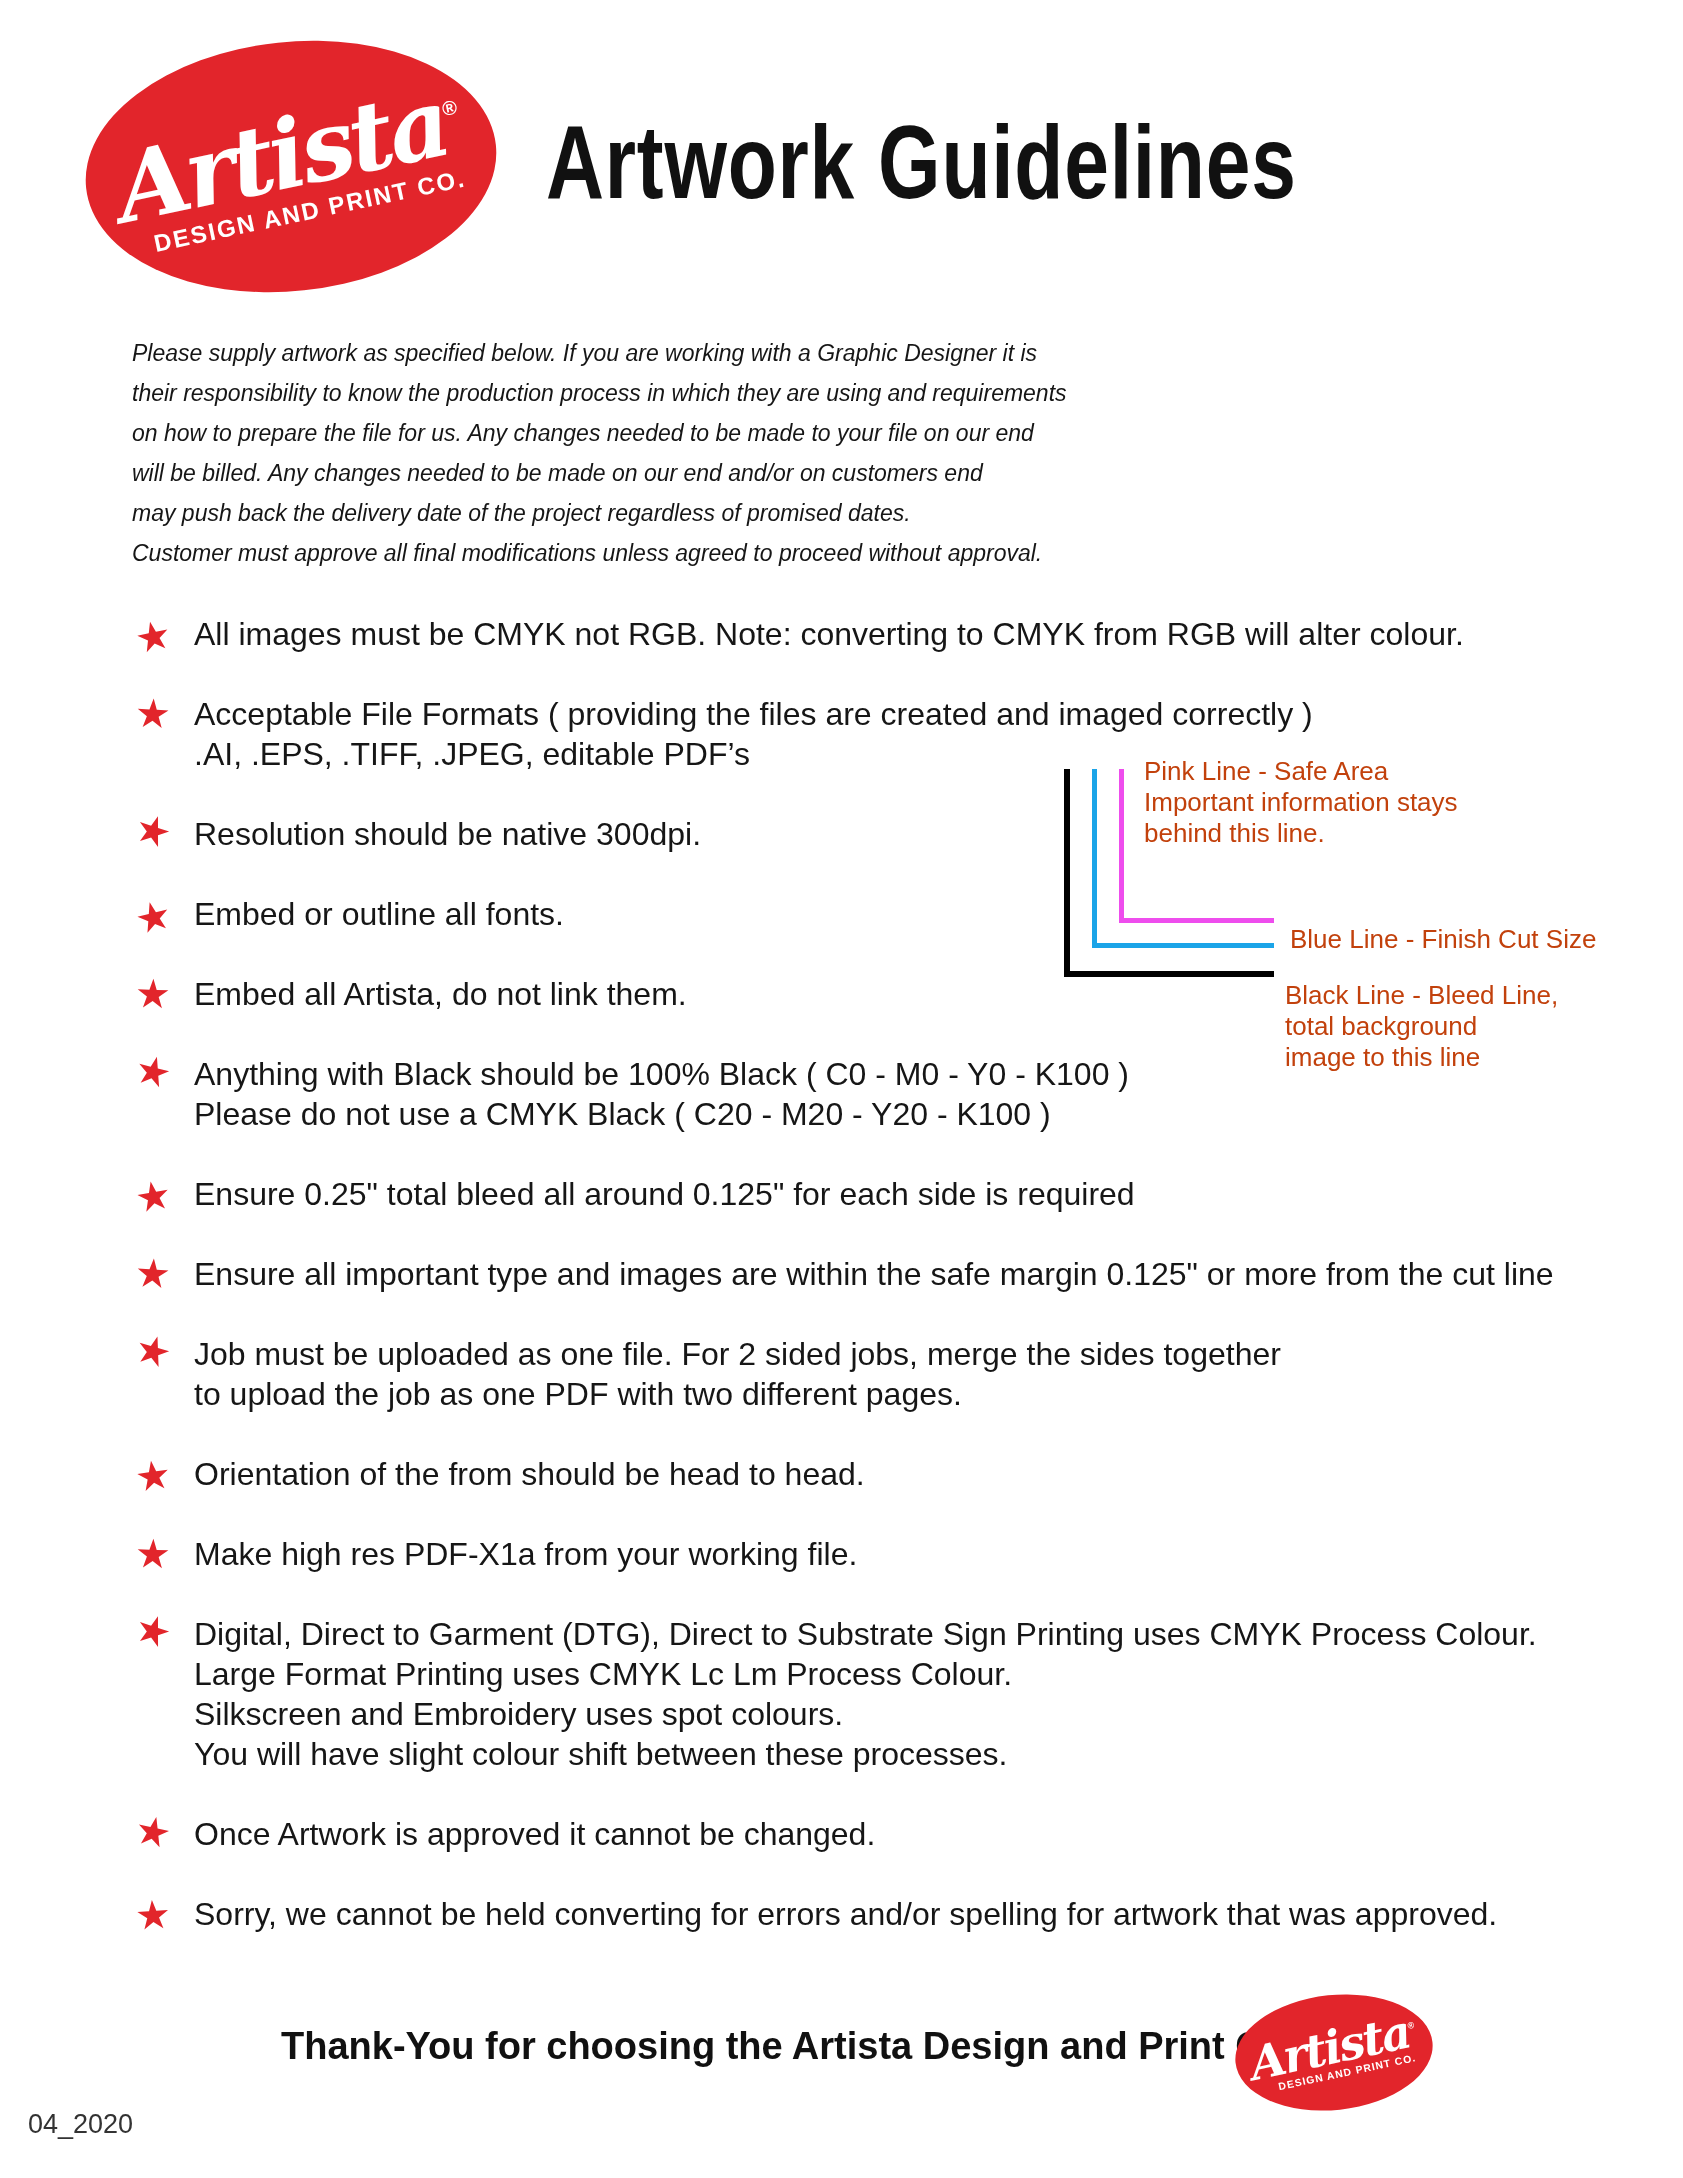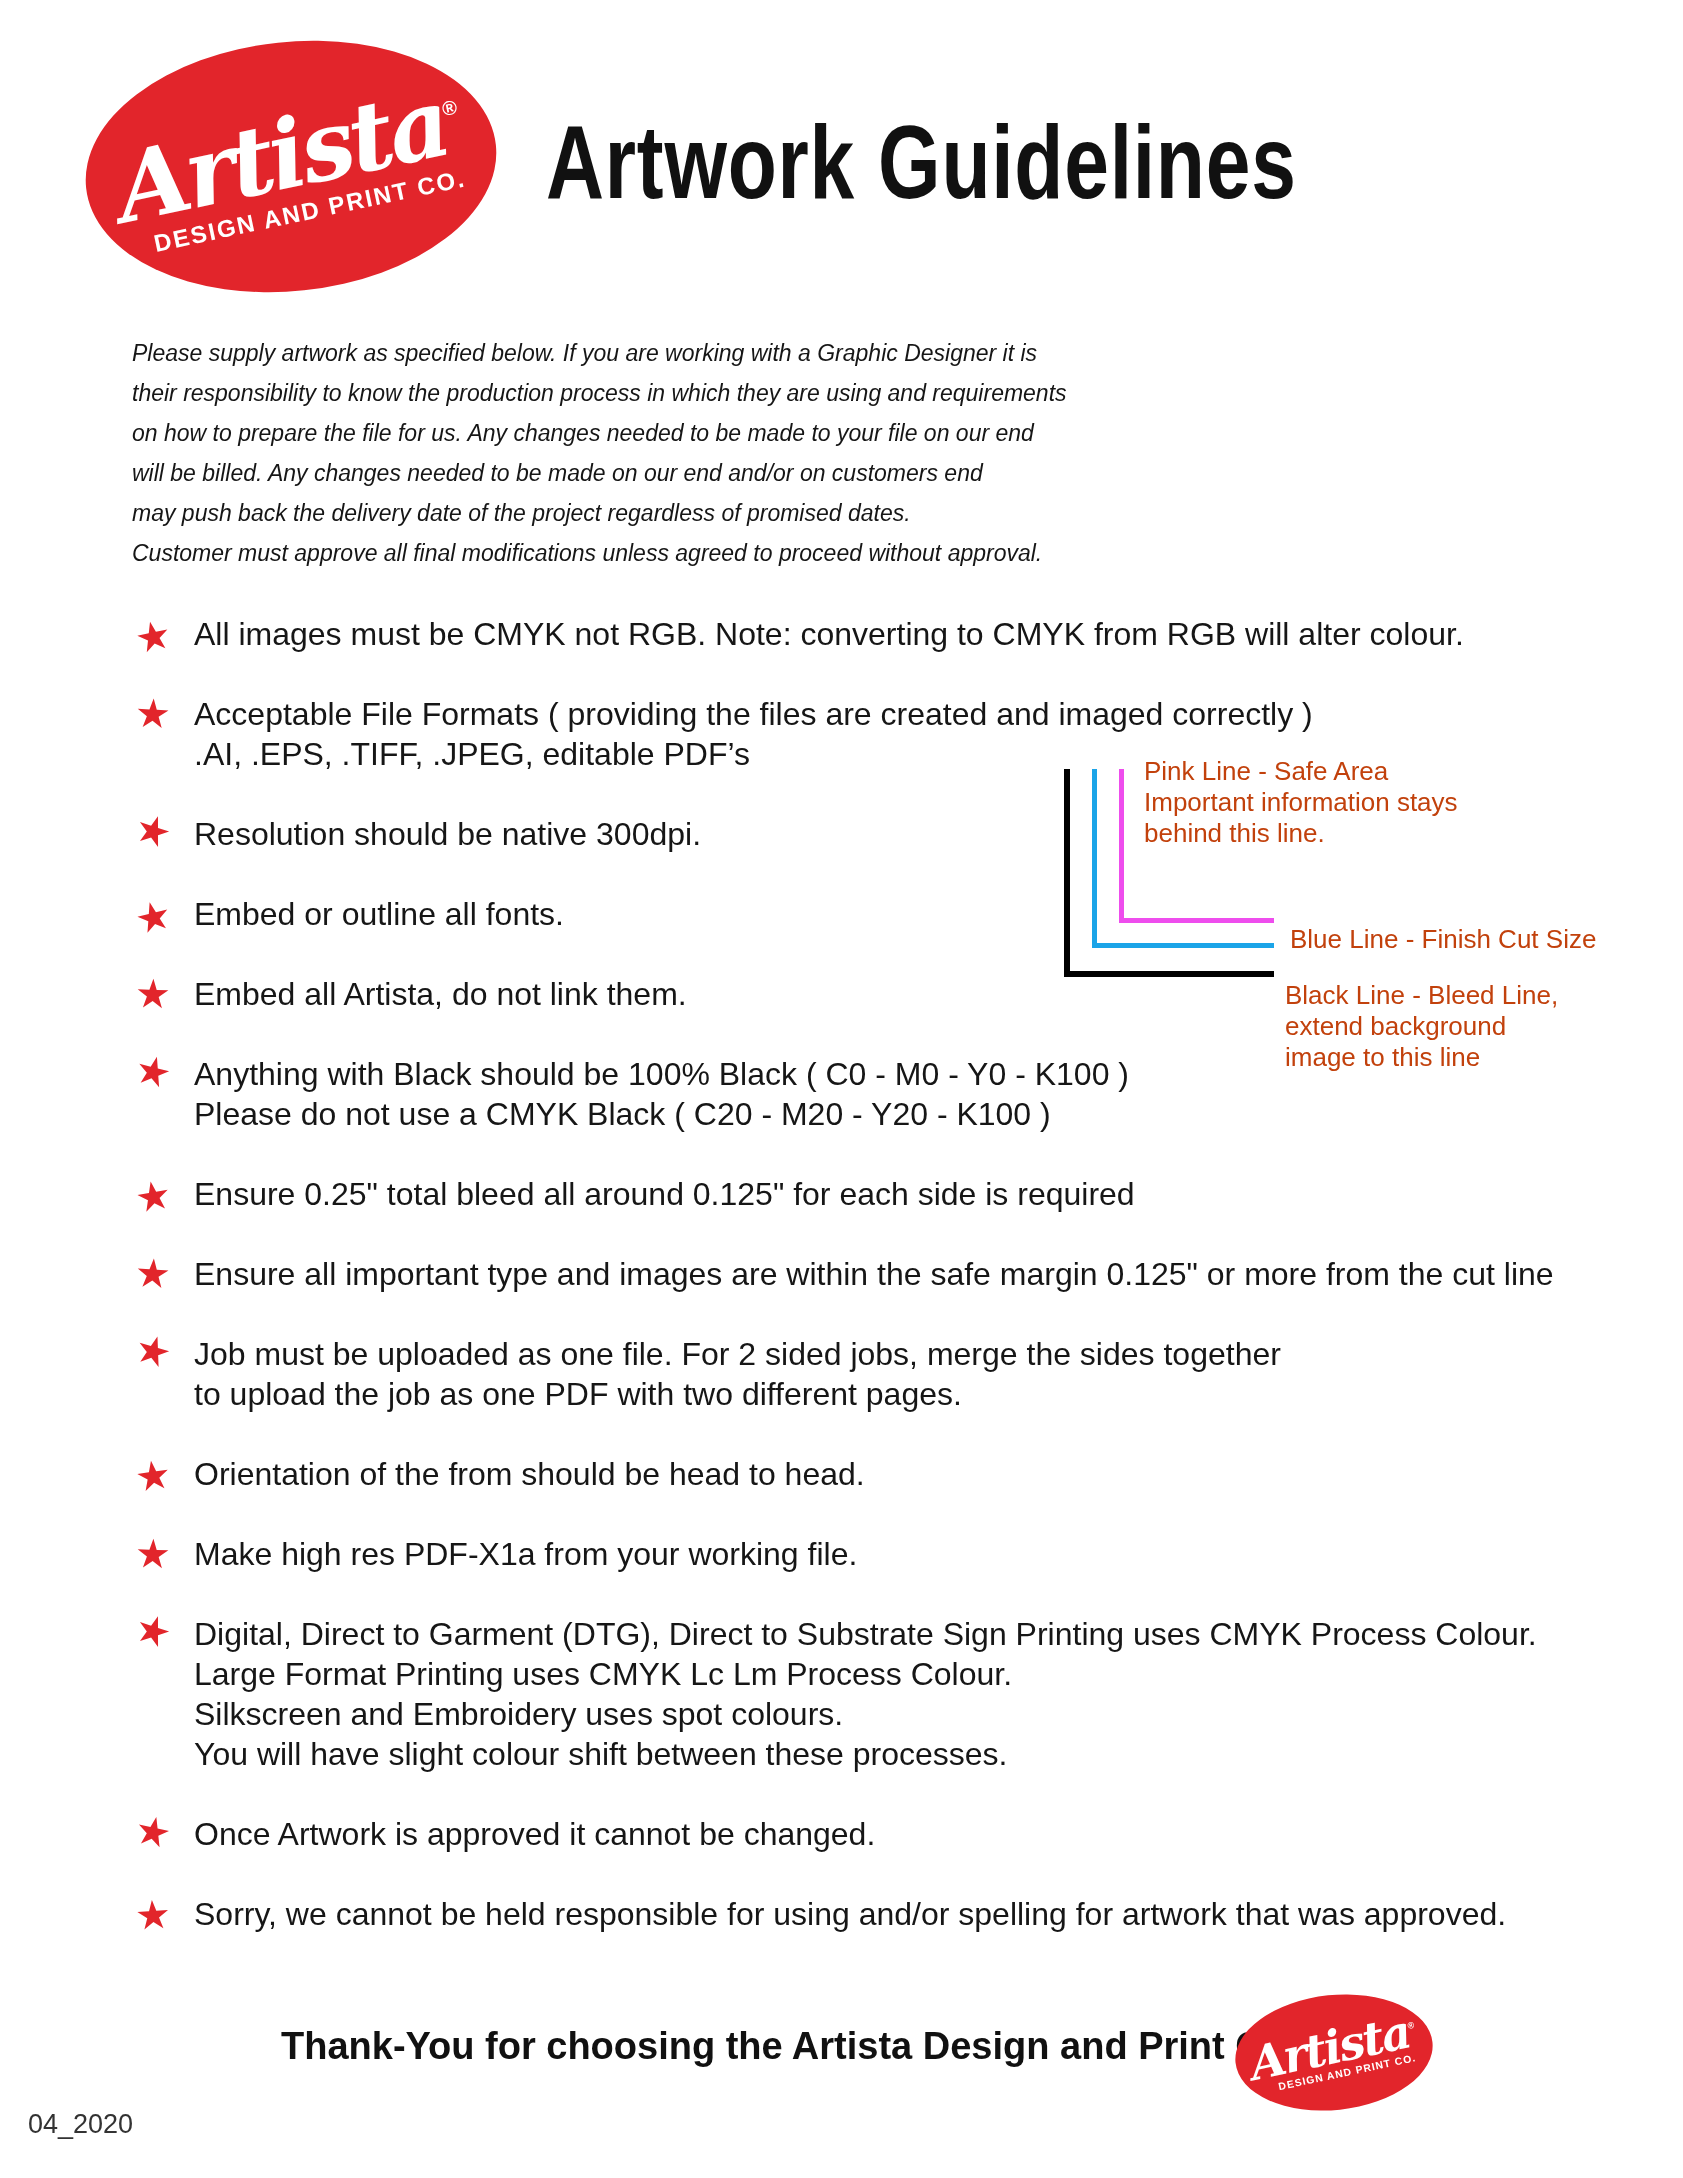--- a/index.html
+++ b/index.html
@@ -171,37 +171,37 @@
 Large Format Printing uses CMYK Lc Lm Process Colour.
 Silkscreen and Embroidery uses spot colours.
 You will have slight colour shift between these processes.</span>
       </li>
     <li>
         <span class="star">★</span>
         <span class="btext preline">Once Artwork is approved it cannot be changed.</span>
       </li>
     <li>
         <span class="star">★</span>
-        <span class="btext preline">Sorry, we cannot be held responsible for using and/or spelling for artwork that was approved.</span>
+        <span class="btext preline">Sorry, we cannot be held converting for errors and/or spelling for artwork that was approved.</span>
       </li>
   </ul>
 
   <div>
     <div class="dline blackline-v"></div>
     <div class="dline blackline-h"></div>
     <div class="dline blueline-v"></div>
     <div class="dline blueline-h"></div>
     <div class="dline pinkline-v"></div>
     <div class="dline pinkline-h"></div>
     <div class="dlabel pink-label preline">Pink Line - Safe Area
 Important information stays
 behind this line.</div>
     <div class="dlabel blue-label">Blue Line - Finish Cut Size</div>
     <div class="dlabel black-label preline">Black Line - Bleed Line,
-extend background
+total background
 image to this line</div>
   </div>
 
   <div class="thanks">Thank-You for choosing the Artista Design and Print Co.</div>
 
   <div class="logo logo--small">
     <div class="oval"></div>
     <div class="inner">
       <span class="script"><span>Artista</span><span class="reg">®</span></span>
       <span class="tag">DESIGN AND PRINT CO.</span>

